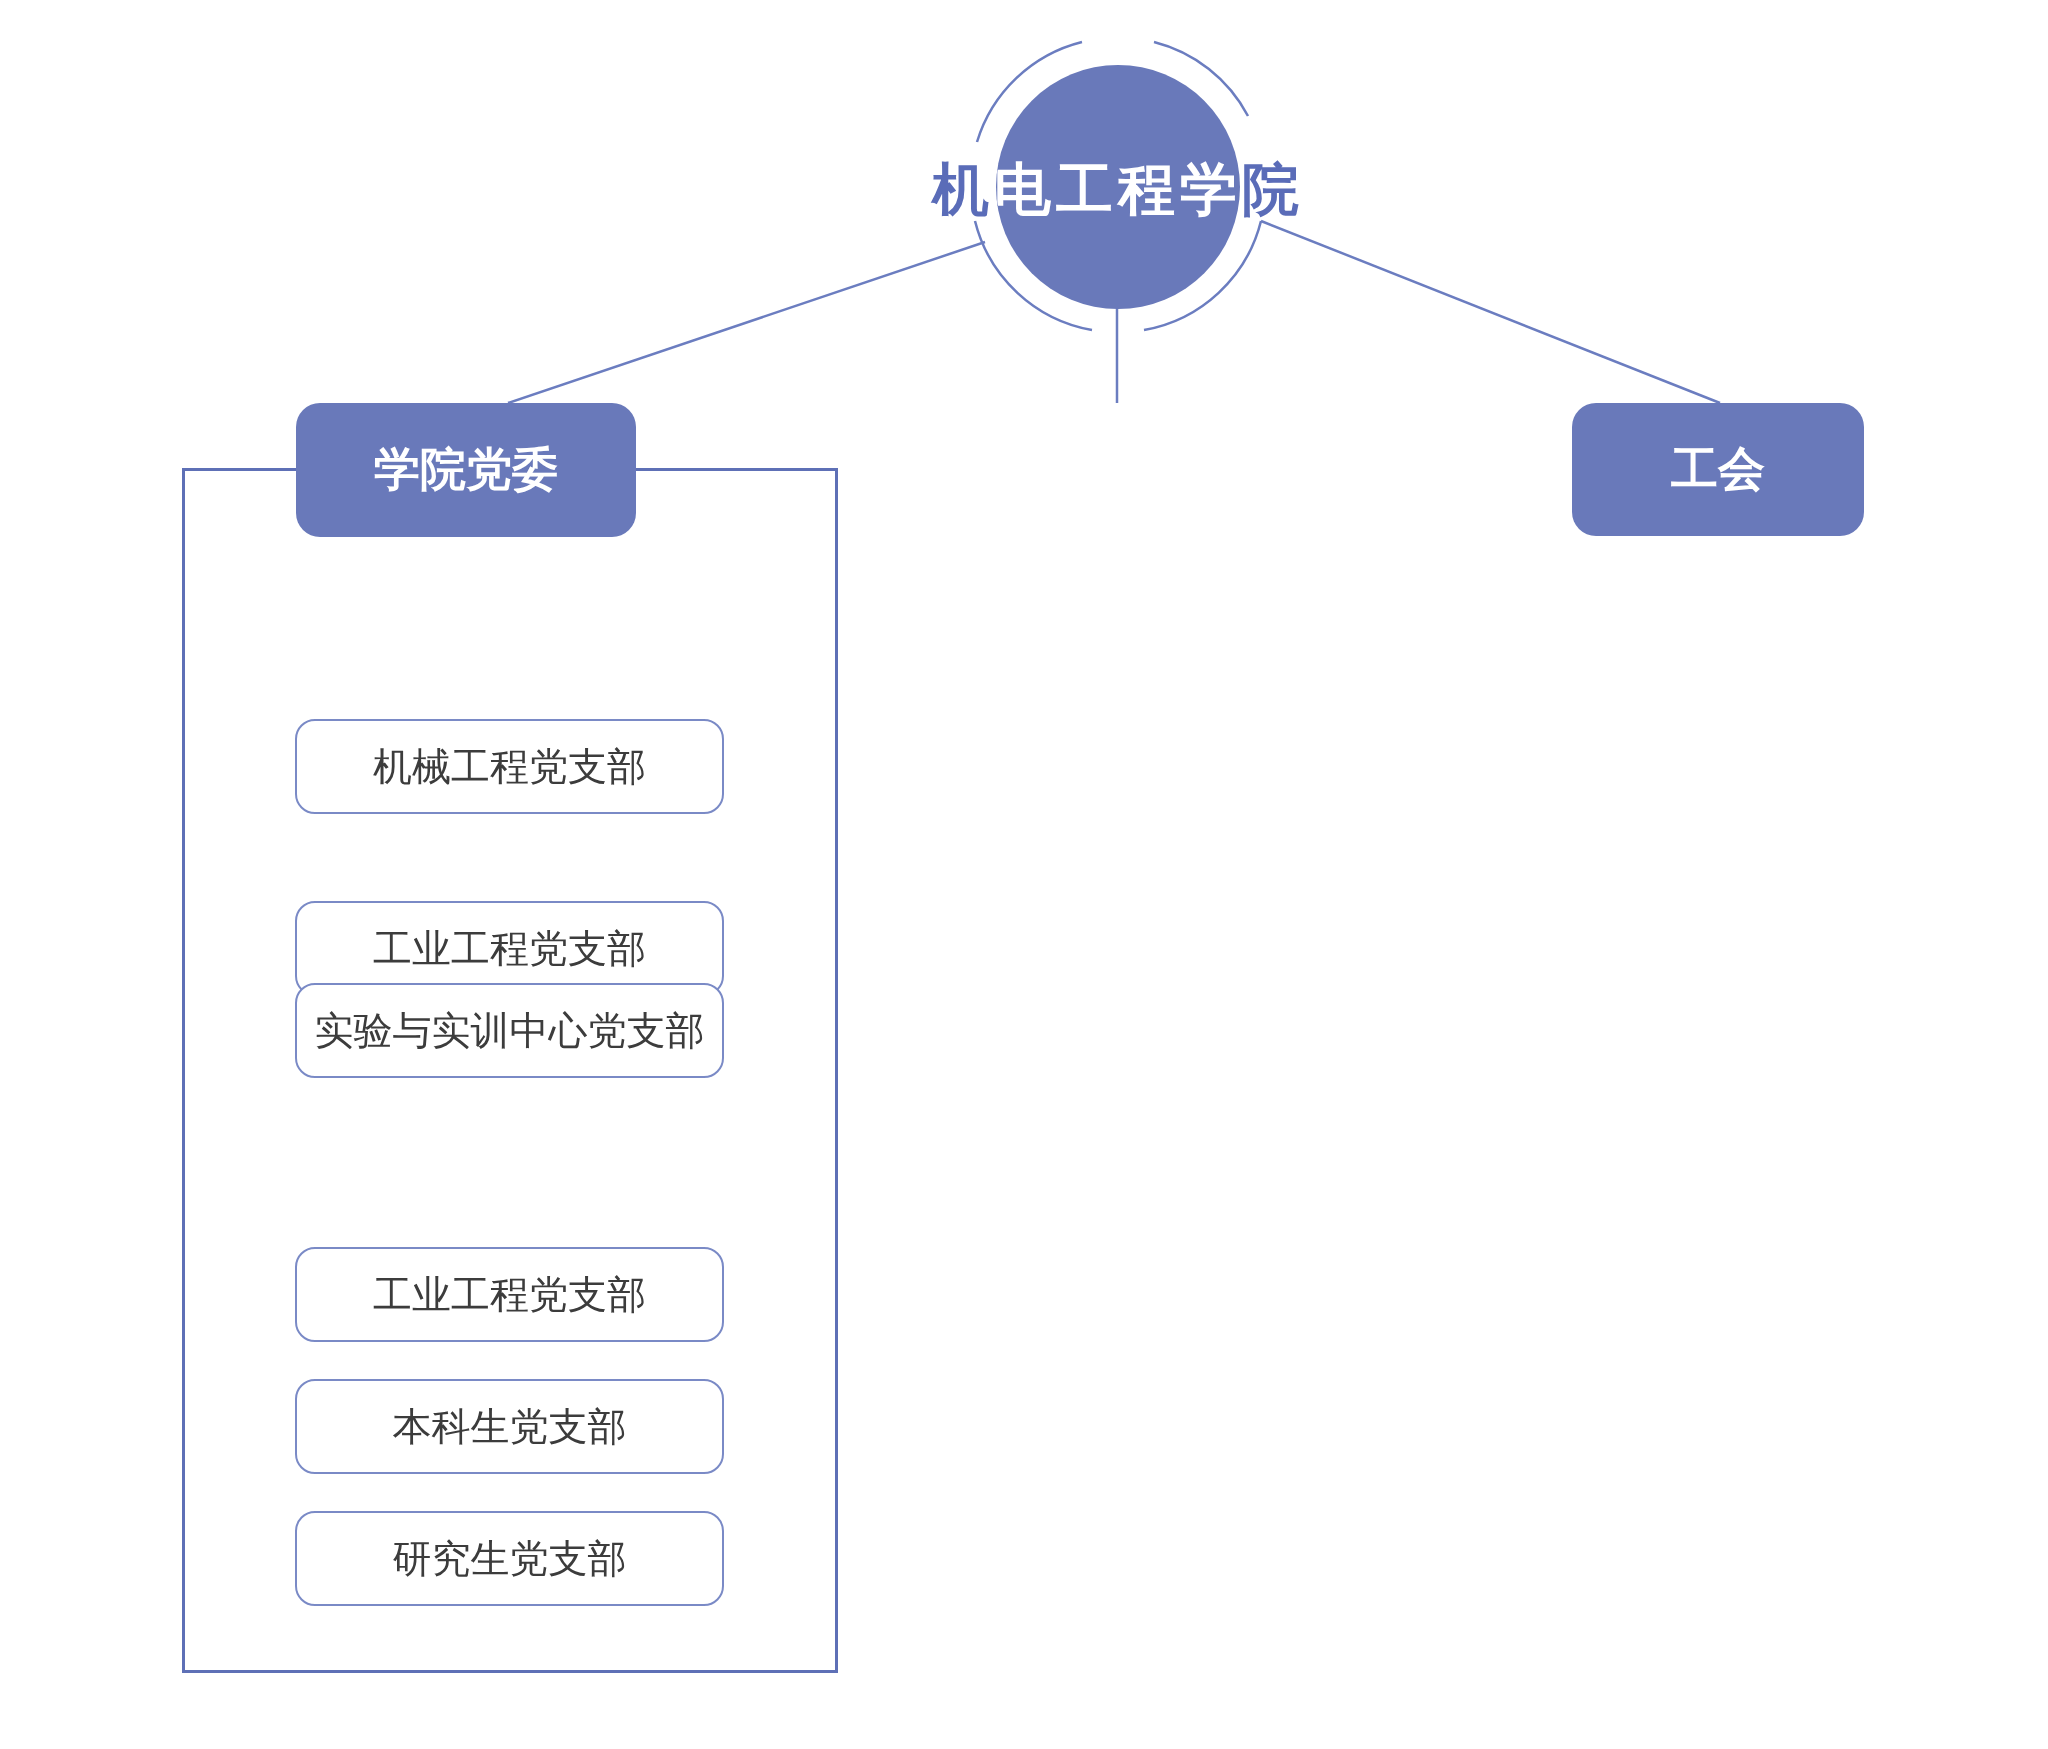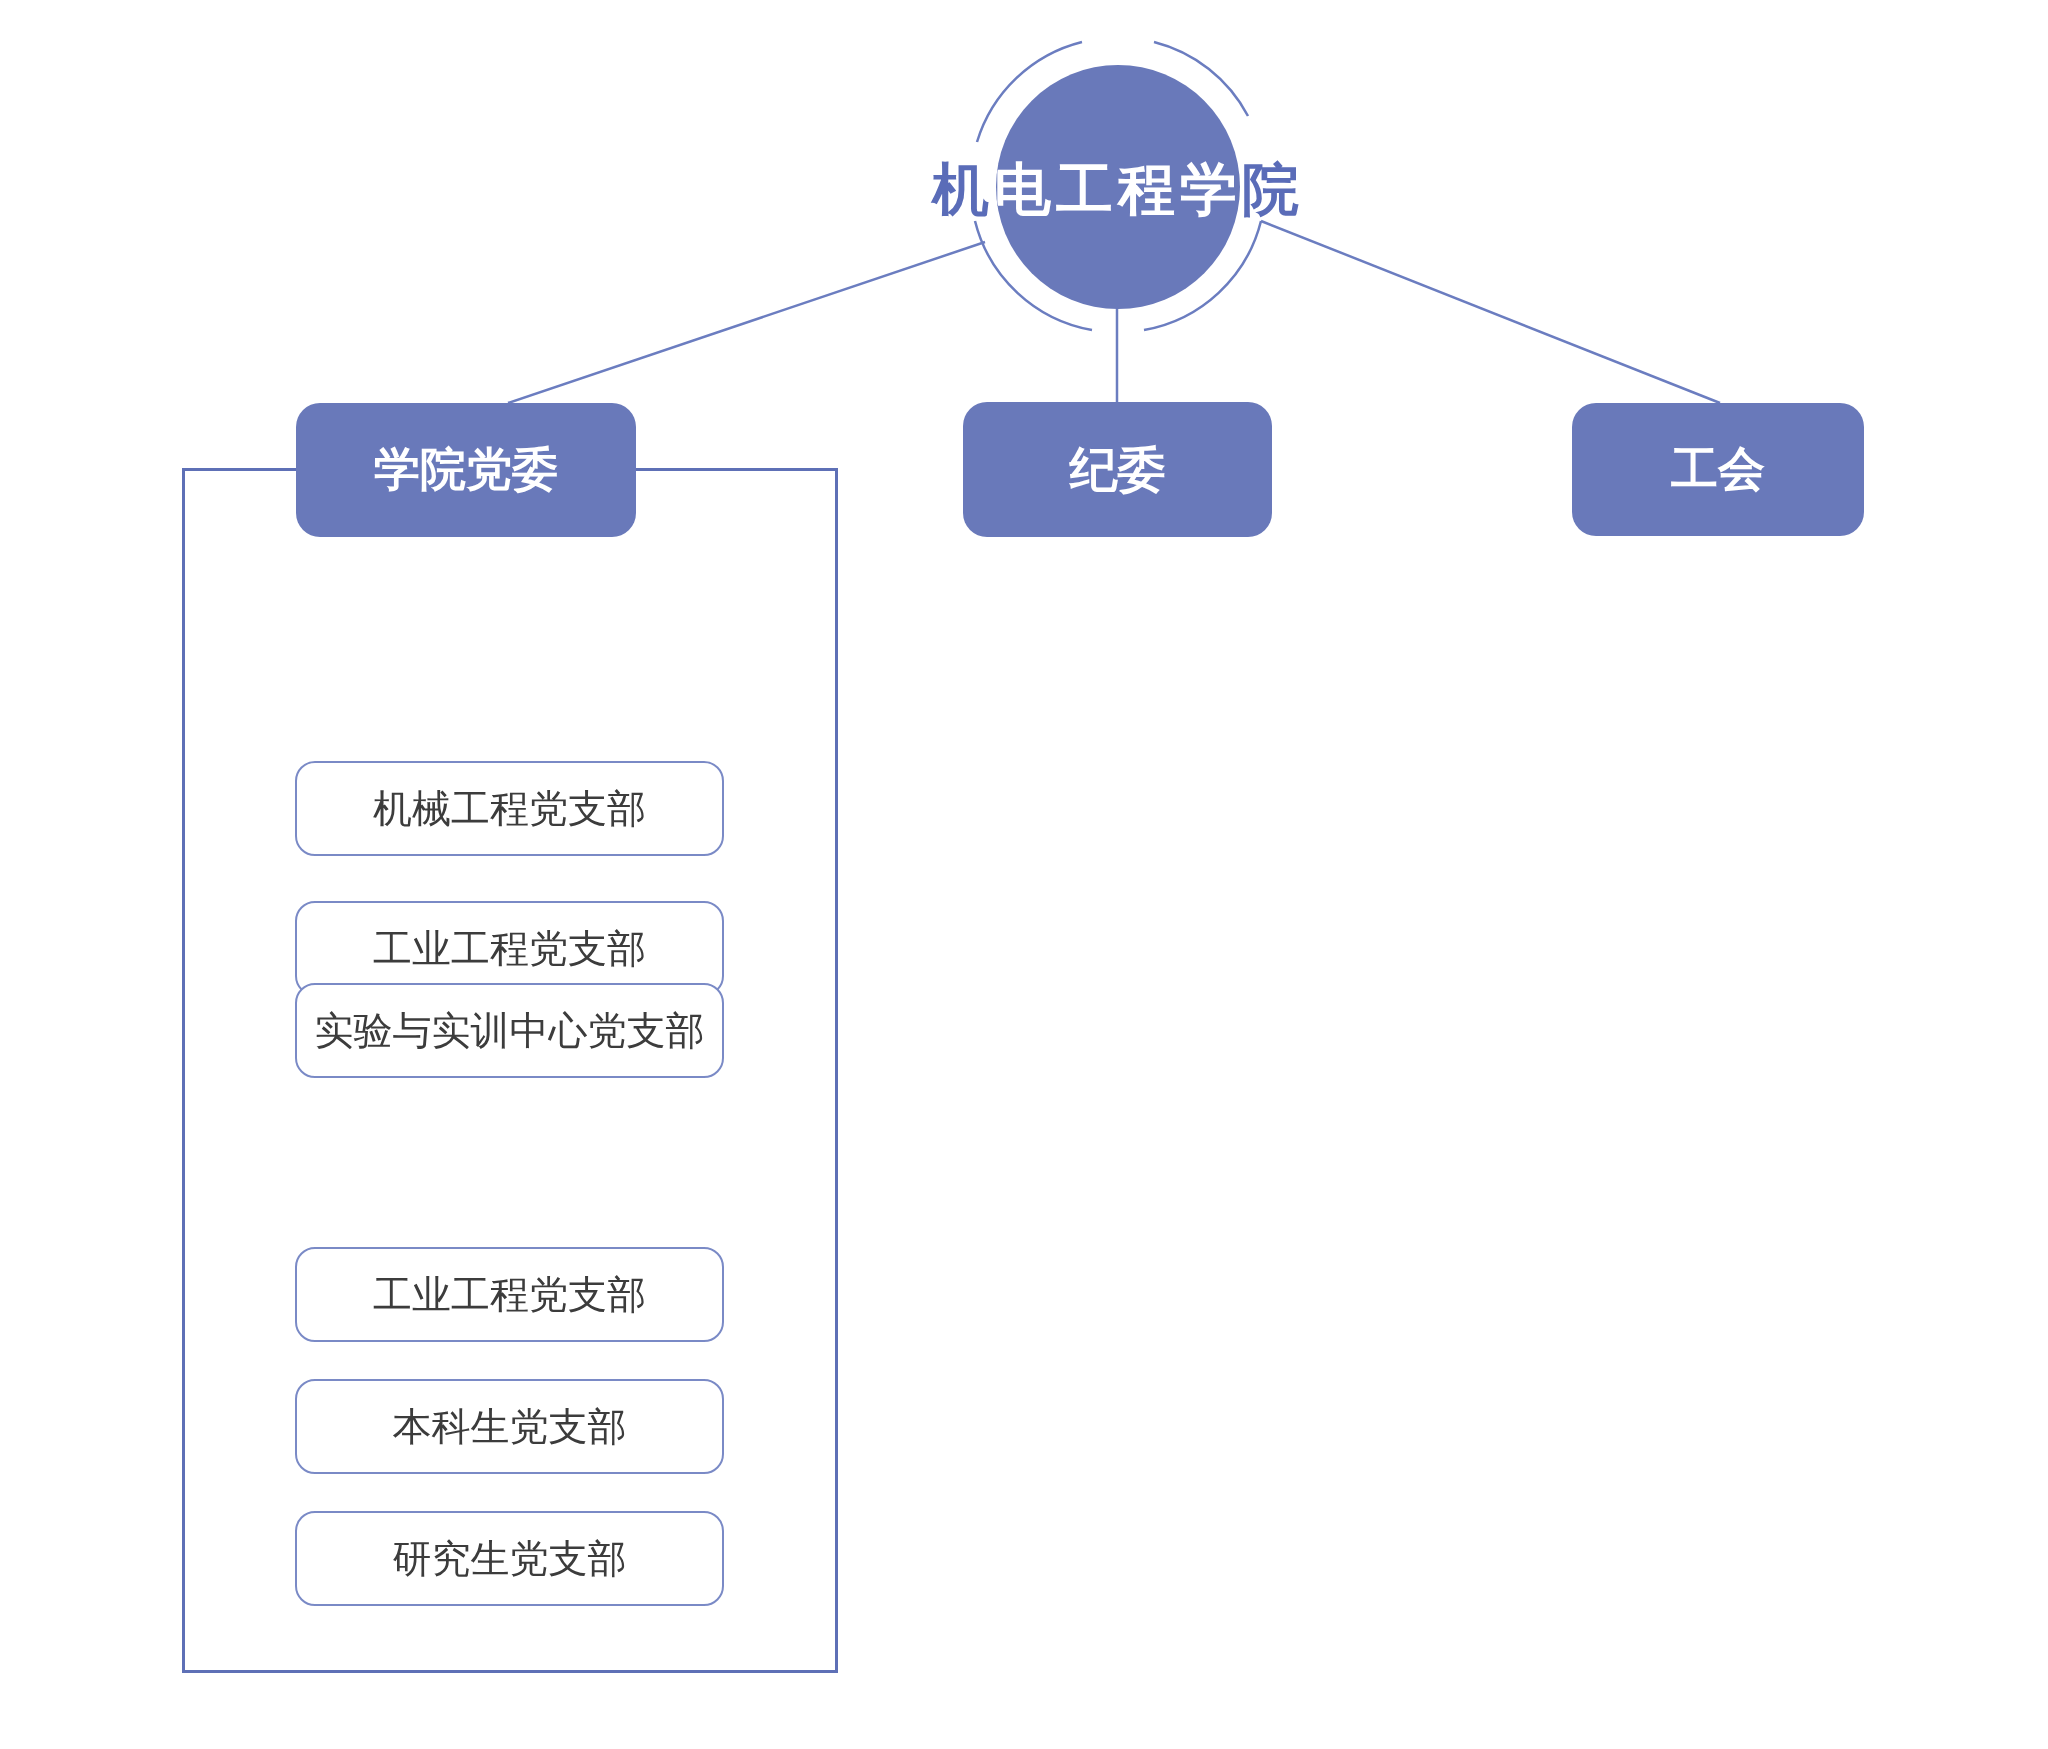--- a/index.html
+++ b/index.html
@@ -38,21 +38,21 @@
   .n2 { left:963px;  top:402px; width:309px; height:135px; font-size:48px; }
   .n3 { left:1572px; top:403px; width:292px; height:133px; font-size:47px; }
   .sub {
     position:absolute; box-sizing:border-box;
     left:295px; width:429px; height:95px;
     display:flex; align-items:center; justify-content:center;
     background:#FFFFFF; border:2px solid var(--subnode-border);
     border-radius:20px; color:var(--subnode-text);
     font-size:39px; white-space:nowrap;
   }
-  .s1 { top:587px; }  .s2 { top:719px;margin-top:42px; }  .s3 { top:901px; }  .s4 { top:983px; }
+  .s1 { top:587px; }  .s2 { top:719px; }  .s3 { top:901px; }  .s4 { top:983px; }
   .s5 { top:1115px; } .s6 { top:1247px; } .s7 { top:1379px; } .s8 { top:1511px; }
 </style>
 </head>
 <body>
 
 <div class="canvas">
 
   <svg class="connector-layer" viewBox="0 0 2048 1749" xmlns="http://www.w3.org/2000/svg">
     <defs>
       <clipPath id="rootClip">
@@ -72,21 +72,20 @@
     <line class="connector" x1="1261" y1="221" x2="1720" y2="403"></line>
 
     <circle class="root-circle" cx="1118" cy="187" r="122"></circle>
     <text class="root-title under" x="1118" y="209" text-anchor="middle">机电工程学院</text>
     <text class="root-title over" x="1118" y="209" text-anchor="middle" clip-path="url(#rootClip)">机电工程学院</text>
   </svg>
 
   <div class="group-box"></div>
 
   <div class="node n1">学院党委</div>
-  <div class="node n2">纪委</div>
   <div class="node n3">工会</div>
 
   <div class="sub s2">机械工程党支部</div>
   <div class="sub s3">工业工程党支部</div>
   <div class="sub s4">实验与实训中心党支部</div>
   <div class="sub s6">工业工程党支部</div>
   <div class="sub s8">研究生党支部</div>
   <div class="sub s7">本科生党支部</div>
 
 </div>

